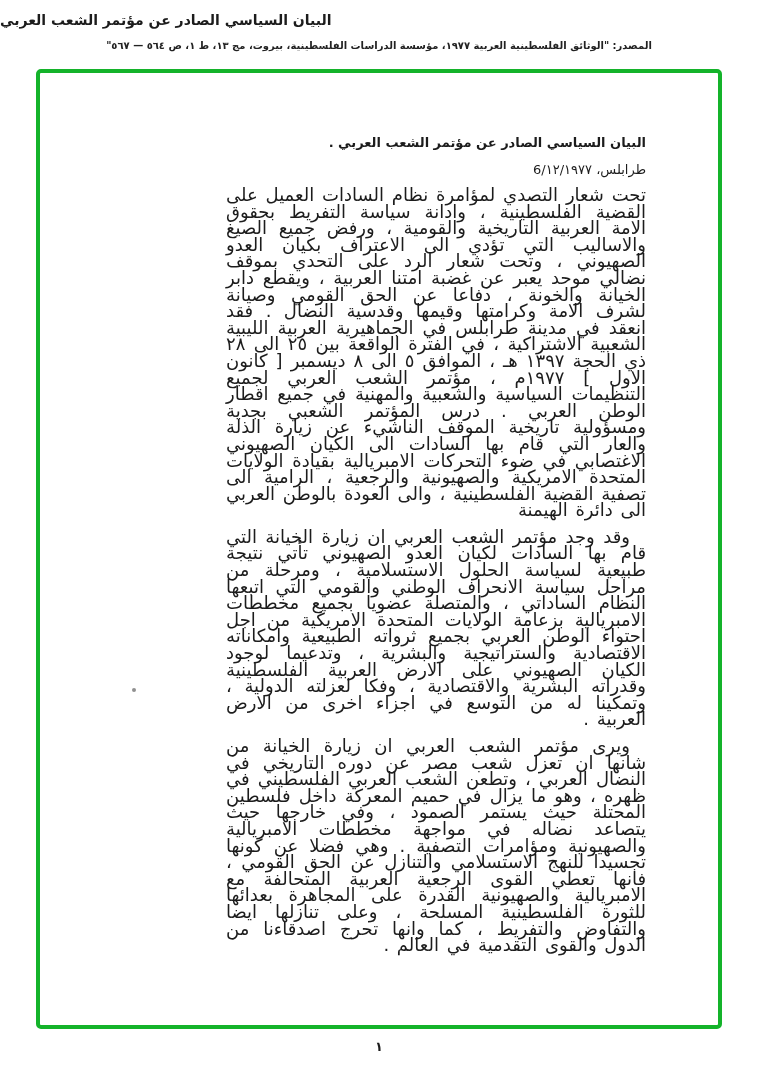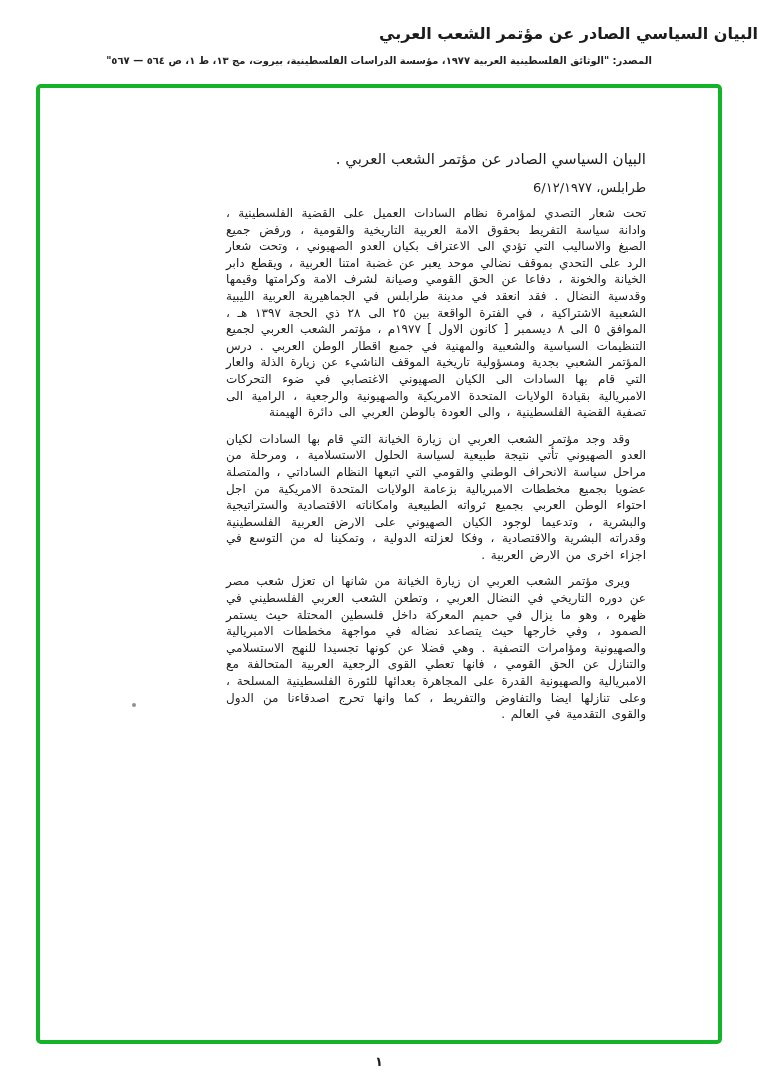--- a/index.html
+++ b/index.html
@@ -8,24 +8,24 @@
     background: #ffffff;
     width: 758px; height: 1078px;
     overflow: hidden;
     font-family: "DejaVu Sans", sans-serif;
     color: var(--ink);
   }
   .page { width: 758px; height: 1078px; position: relative; }
 
   .top-title {
     direction: rtl;
-    text-align: right;
+    text-align: left;
     font-weight: bold;
-    font-size: 16px;
-    padding-top: 24px;
+    font-size: 14px;
+    padding-top: 12px;
     letter-spacing: 0.2px;
   }
   .source-line {
     direction: rtl;
     text-align: center;
     font-weight: bold;
     font-size: 10px;
     margin-top: 12px;
     color: #222;
   }
@@ -36,41 +36,41 @@
     margin: 18px 36px 0 36px;
     height: 960px;
     border: 4px solid var(--green);
     border-radius: 5px;
     padding: 62px 72px 24px 186px; 
     position: relative;
     background: #fff;
   }
 
   .doc-heading {
-    font-weight: normal;
-    font-size: 15px;
+    font-weight: bold;
+    font-size: 13px;
     margin: 0 0 12px 0;
   }
 
   .dateline {
     display: flex;
     align-items: flex-start;
     gap: 46px;
     font-size: 13px;
     margin: 0 0 10px 0;
   }
   .dateline .place { white-space: nowrap; }
   .dateline .src {
     width: 160px;
     text-align: center;
     line-height: 16.5px;
   }
 
   p.para {
-    font-size: 12px;
+    font-size: 18px;
     line-height: 16.6px;
     text-align: justify;
     word-spacing: 2px;
     margin: 0 0 10px 0;
   }
   p.para.indent { text-indent: 16px; }
 
   .speck {
     position: absolute;
     left: 92px; top: 615px;

